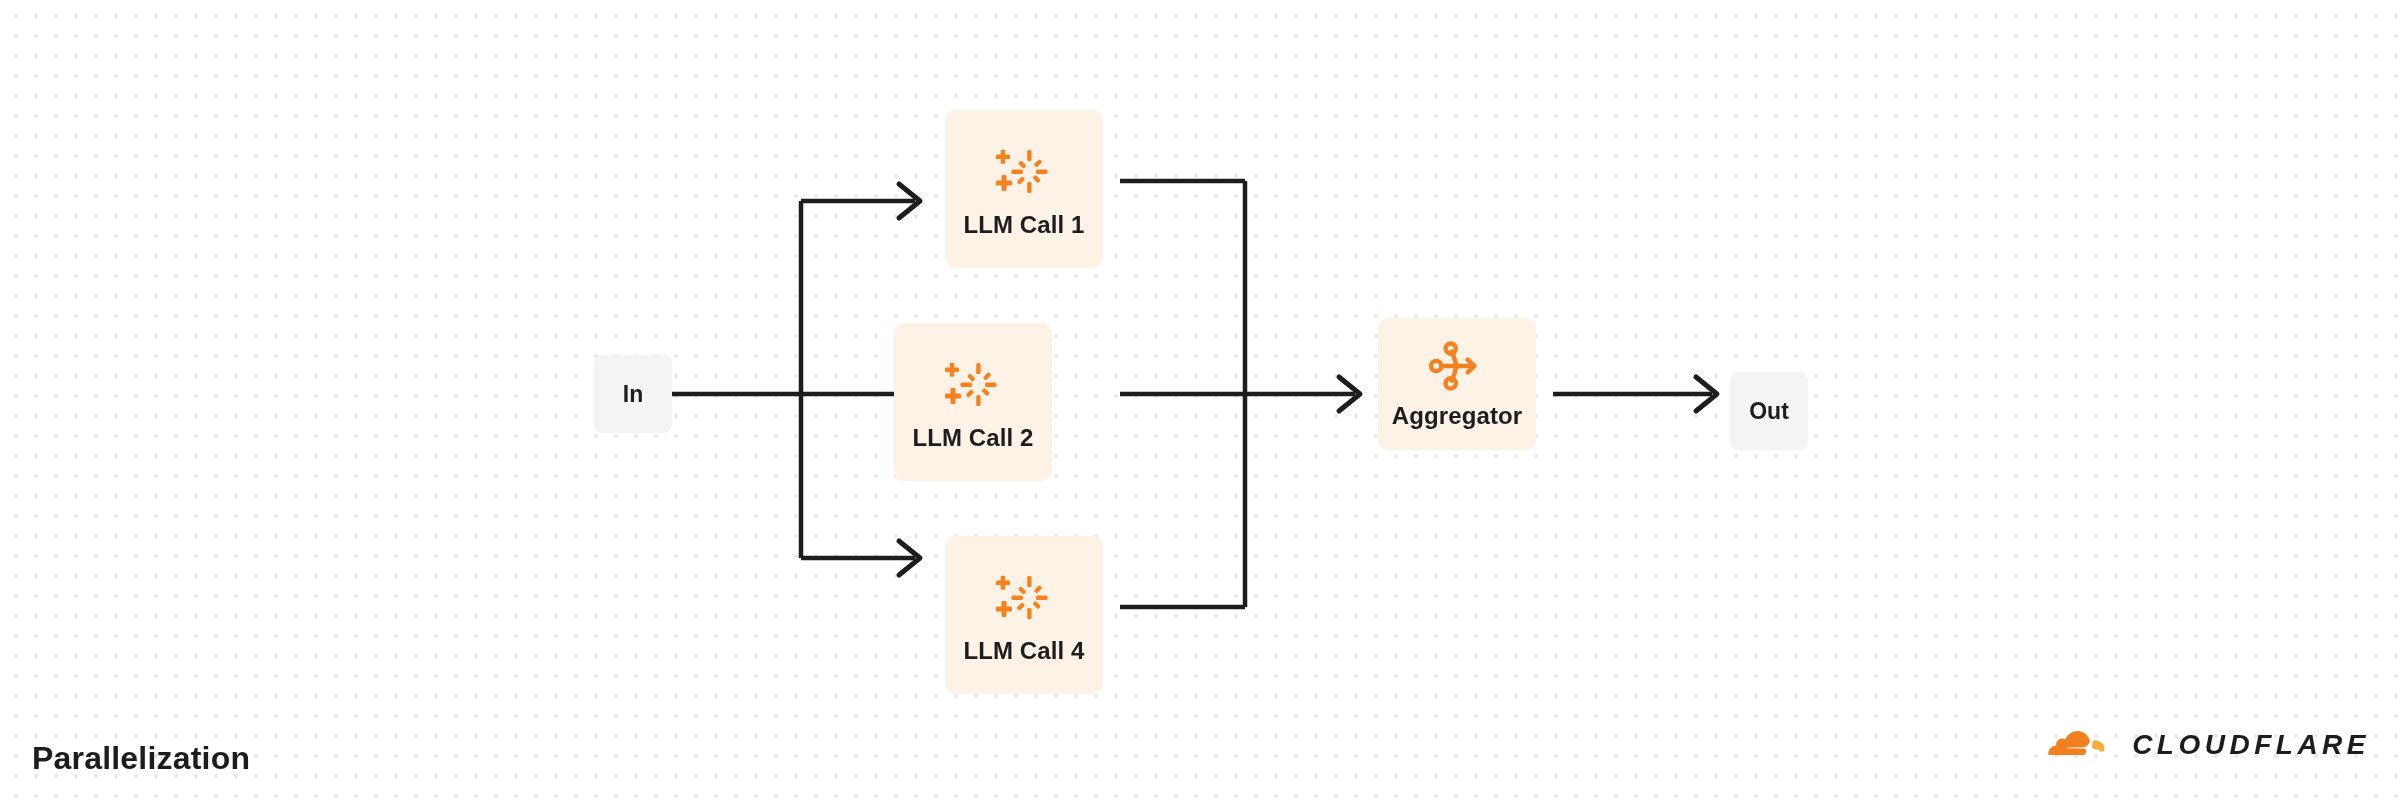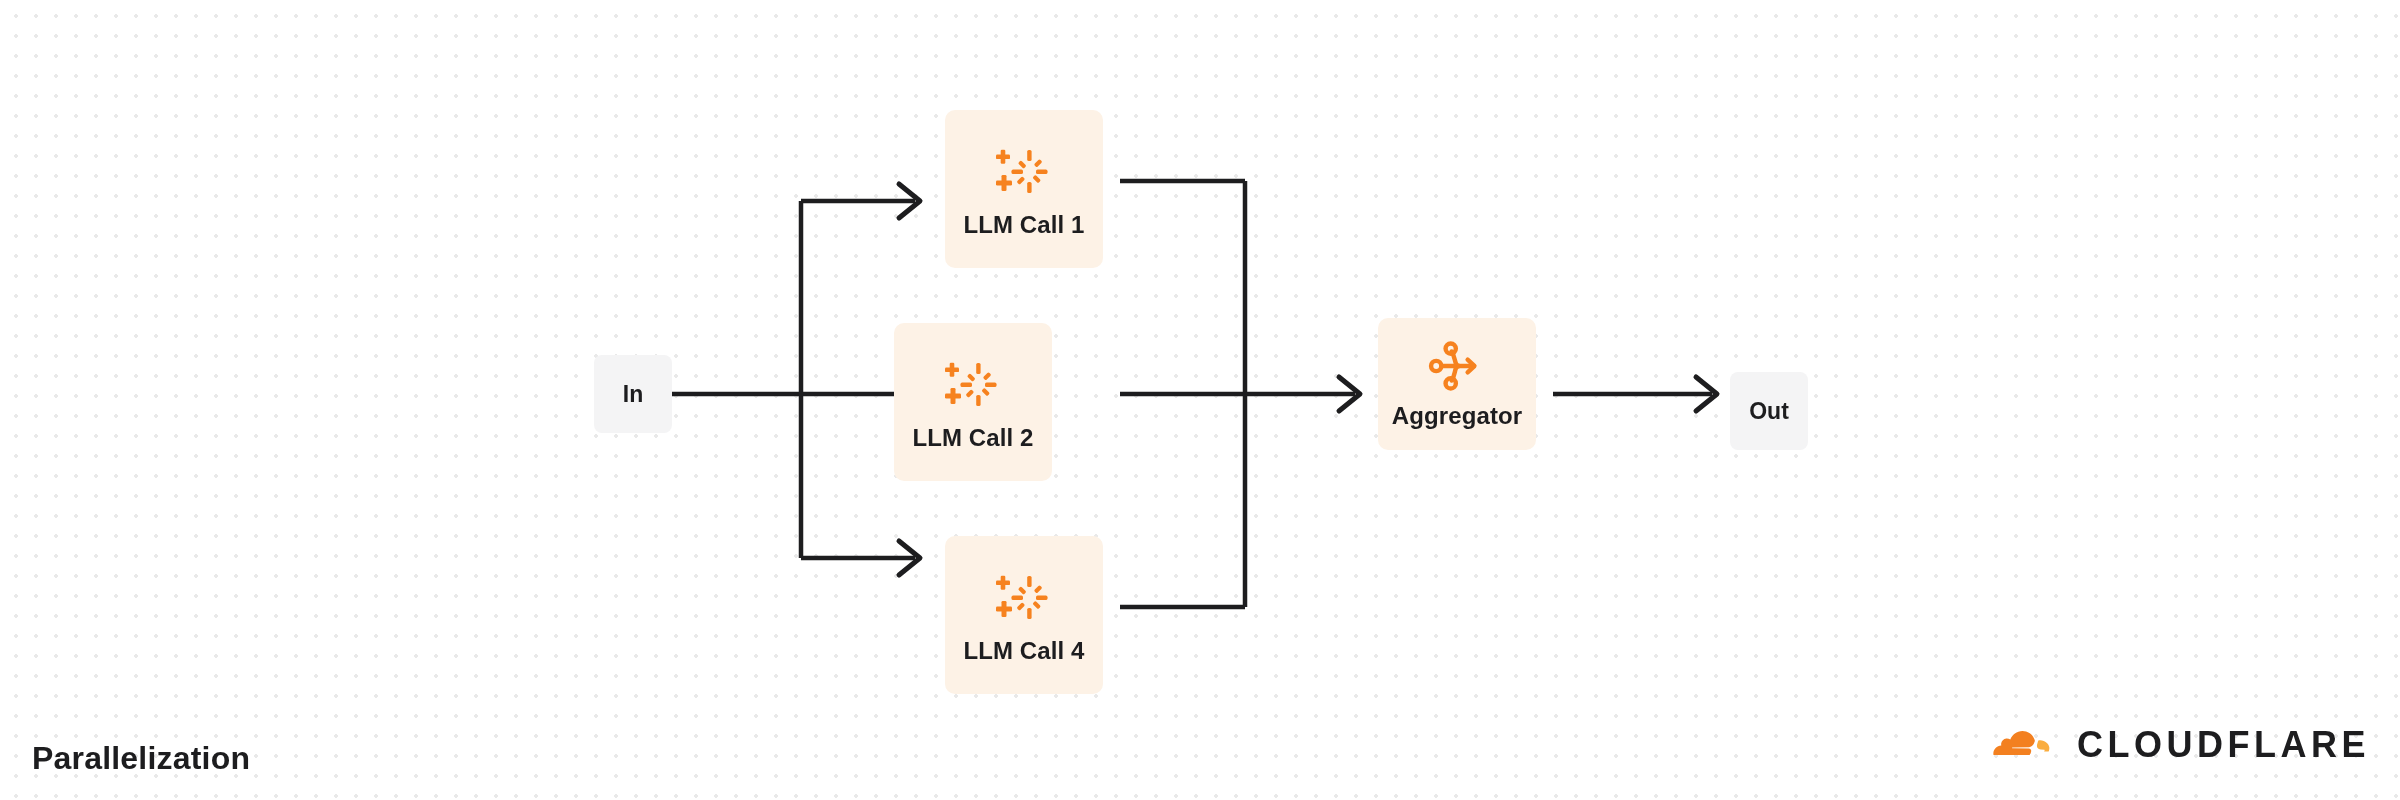--- a/index.html
+++ b/index.html
@@ -77,25 +77,26 @@
     line-height:1;
   }
   #brand{
     position:absolute;
     right:30px;top:722px;
     display:flex;
     align-items:center;
     gap:16px;
   }
   #brand-word{
-    font-size:36px;
+    font-size:28px;
     font-weight:bold;
     color:#1d1d1f;
     letter-spacing:4.5px;
     line-height:1;
+    font-style:italic;
   }
 </style>
 </head>
 <body>
 
 <div id="canvas">
 
   <svg class="edges" viewBox="0 0 2400 800" width="2400" height="800" xmlns="http://www.w3.org/2000/svg">
     <g fill="none" stroke="#1d1d1f" stroke-width="4.5" stroke-linecap="butt" stroke-linejoin="miter">
 

